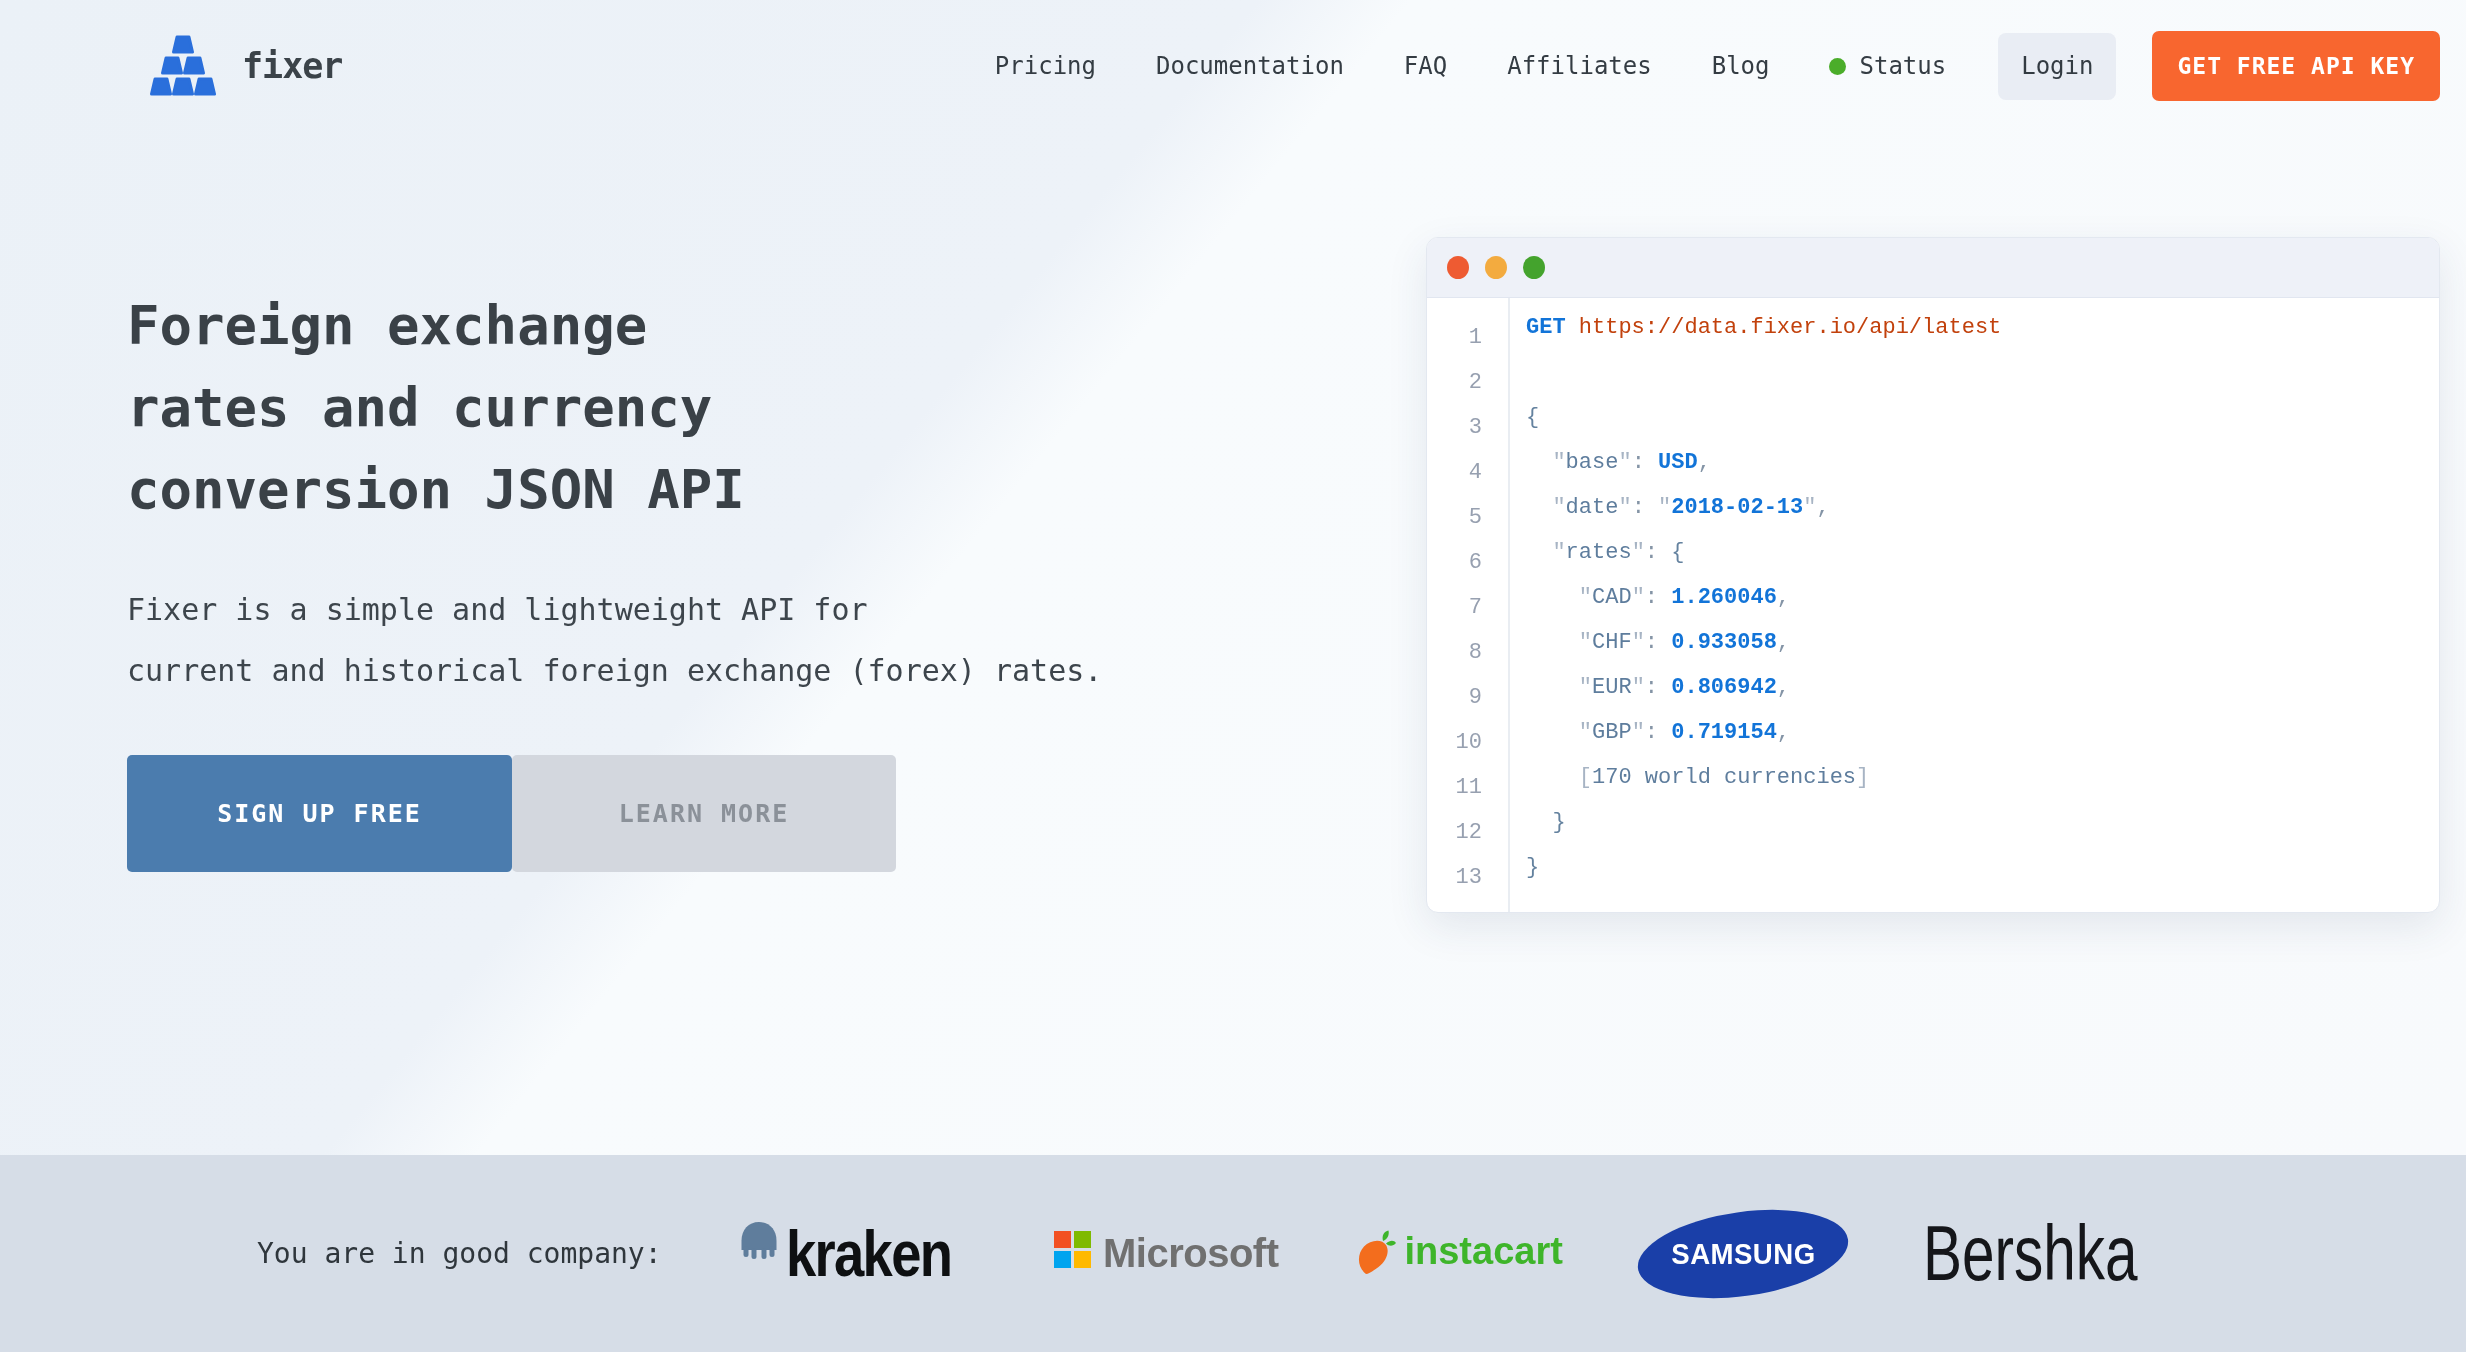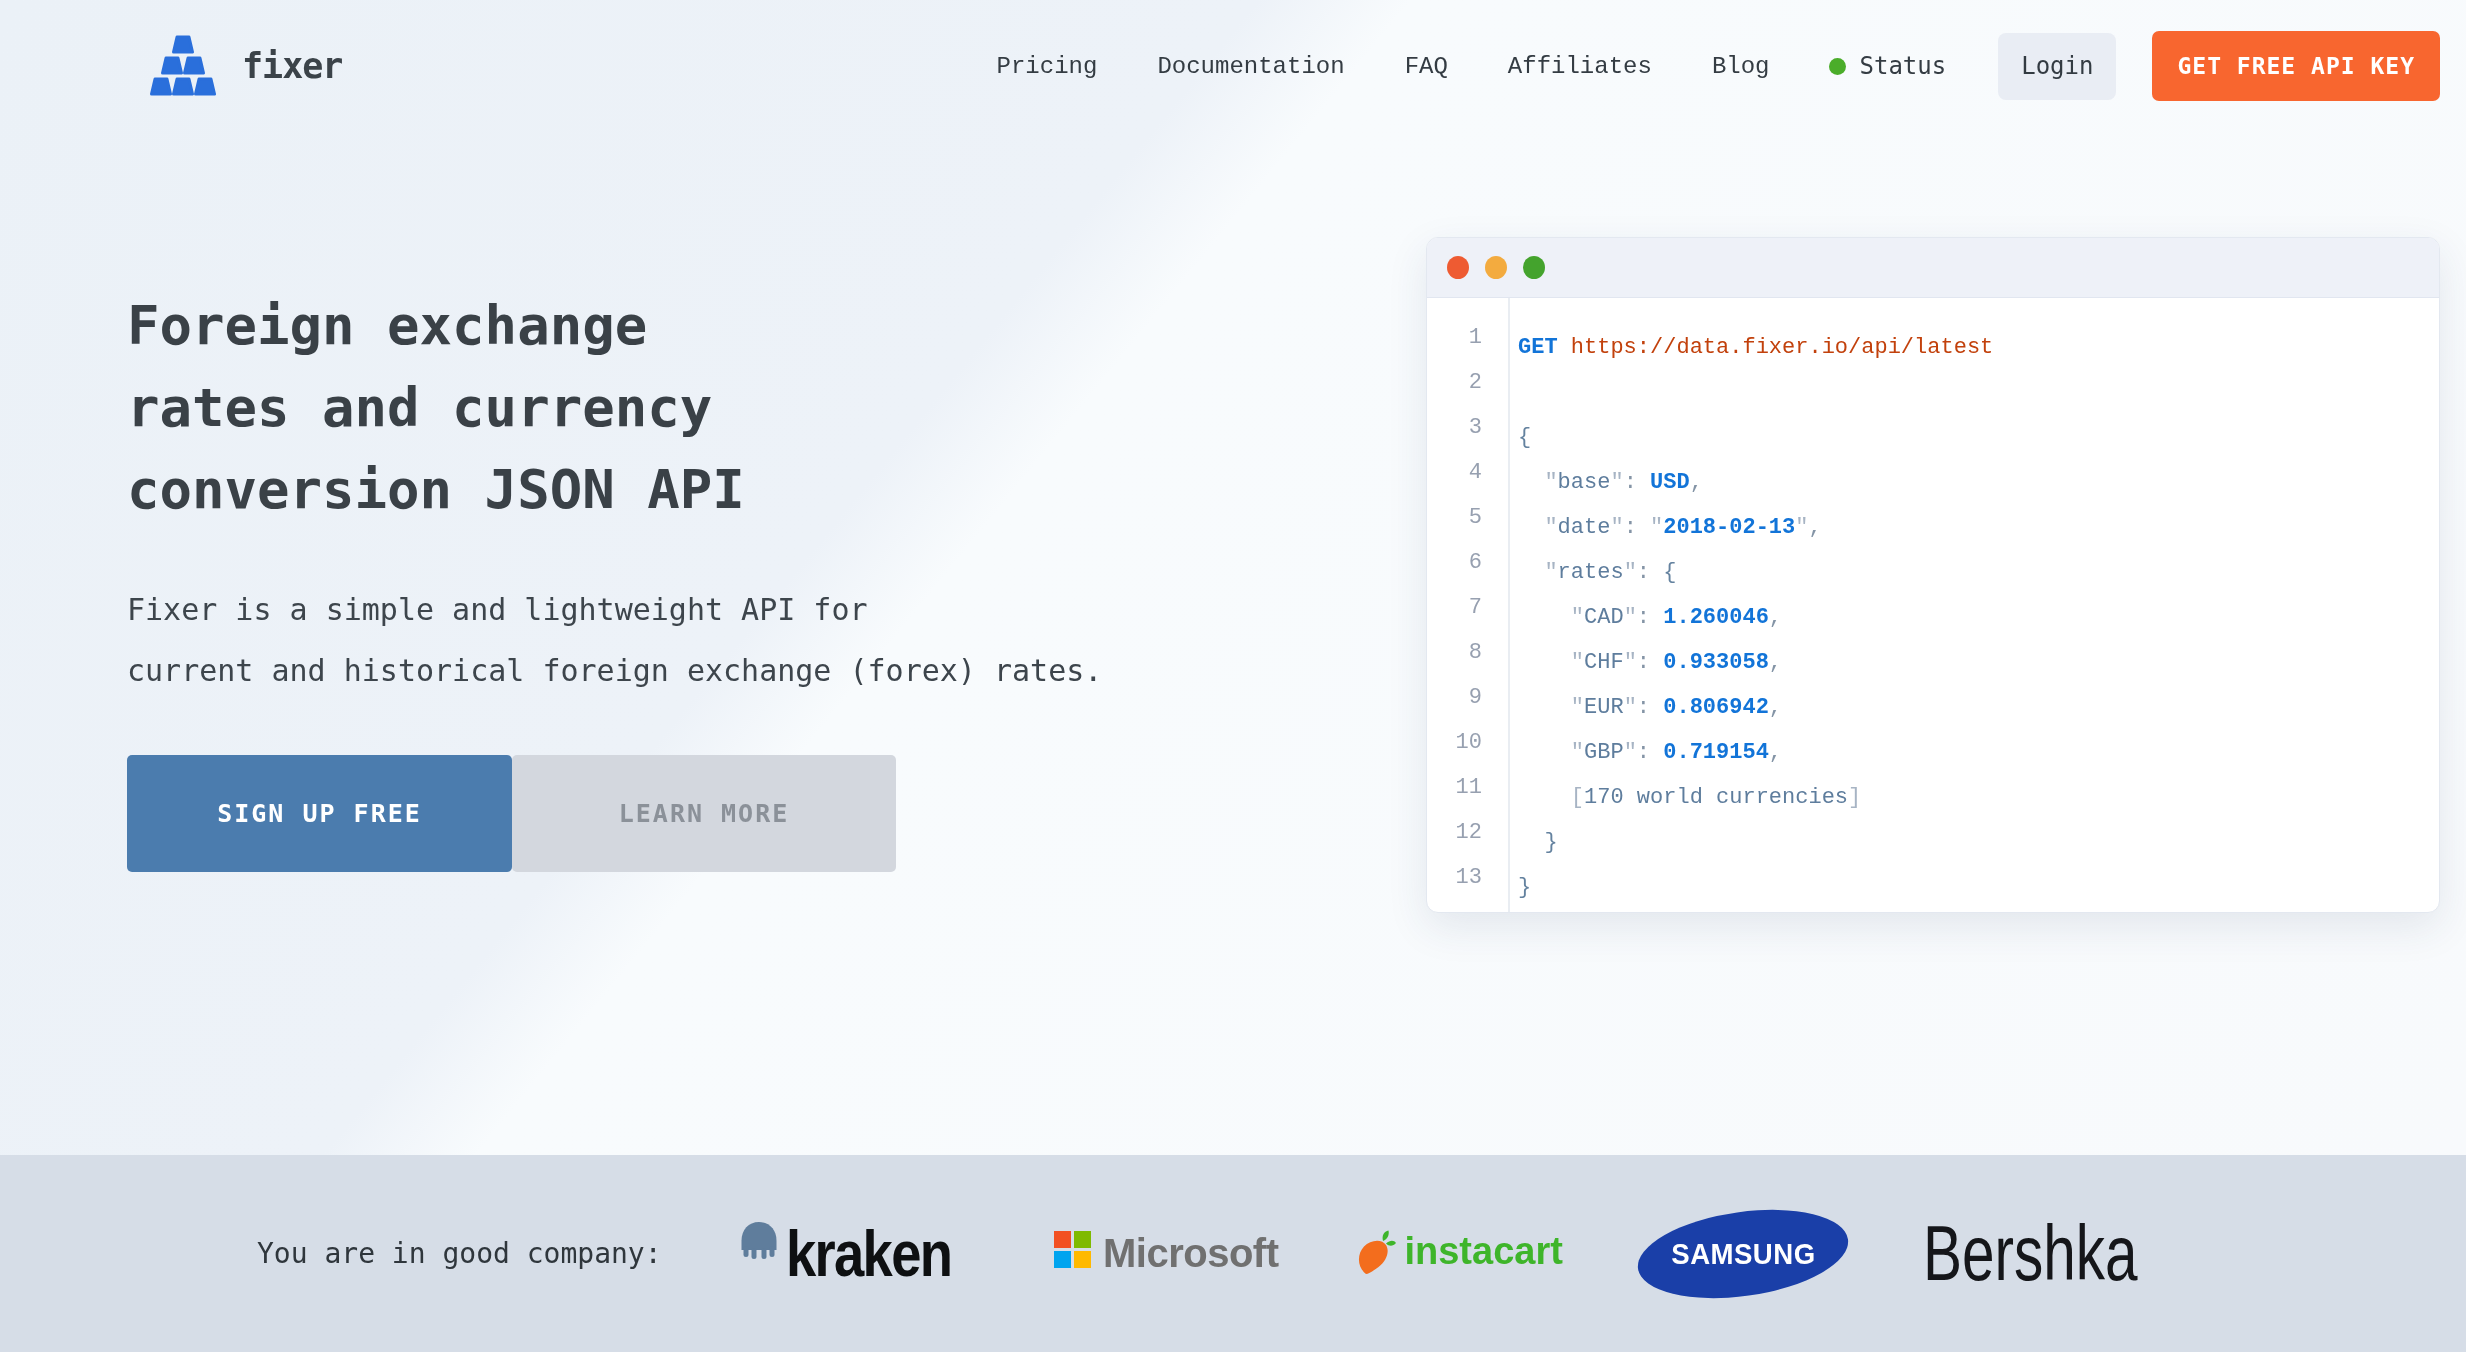--- a/index.html
+++ b/index.html
@@ -14,21 +14,21 @@
   }
 
   
   .nav {
     height:132px; display:flex; align-items:center;
     padding:0 26px 0 150px;
   }
   .brand { display:flex; align-items:center; gap:26px; cursor:pointer; }
   .brand-name { font-size:35px; font-weight:bold; color:#3b4349; letter-spacing:-1px; }
   .nav-right { margin-left:auto; display:flex; align-items:center; }
-  .nav-links { display:flex; list-style:none; gap:60px;font-family:Liberation Mono, monospace; }
+  .nav-links { display:flex; list-style:none; gap:60px; }
   .nav-links li { font-size:24px; color:#343c43; cursor:pointer; }
   .status { display:flex; align-items:center; gap:13px; margin-left:60px; font-size:24px; color:#343c43; cursor:pointer; }
   .status-dot { width:17px; height:17px; border-radius:50%; background:#4bad2a; }
   .login-btn {
     margin-left:52px; height:67px; padding:0 23px; border:none; border-radius:8px;
     background:#e9edf4; color:#333b42; font-size:24px; font-family:inherit; cursor:pointer;
   }
   .cta-btn {
     margin-left:36px; height:70px; padding:12px 25px; border:none; border-radius:7px;
     background:#f8662f; color:#ffffff; font-size:23px; font-weight:bold; letter-spacing:1px;
@@ -59,21 +59,21 @@
   }
   .tl-dot { width:22px; height:23px; border-radius:50%; }
   .tl-red { background:#ee5b32; }
   .tl-yellow { background:#f3ab3f; }
   .tl-green { background:#44a32d; }
   .code-body { position:relative; height:616px; padding-top:17px; font-family:"Liberation Mono", monospace; }
   .gutter-line { position:absolute; left:81px; top:0; bottom:0; width:2px; background:#e9edf2; }
   .code-grid { display:grid; grid-template-columns:81px 1fr; grid-auto-rows:45px; }
   .line-num { font-size:22px; color:#97a0b0; text-align:right; padding-right:26px;
               display:flex; align-items:center; justify-content:flex-end; }
-  .line-code { font-size:22px; white-space:pre; padding-left:10px; display:flex; align-items:flex-end; }
+  .line-code { font-size:22px; white-space:pre; padding-left:18px; display:flex; align-items:flex-start; }
   .tk-g { color:#1274d8; font-weight:bold; }
   .tk-u { color:#c2410c; }
   .tk-k { color:#5e7d9d; }
   .tk-q { color:#a7b4c4; }
   .tk-p { color:#8494a6; }
   .tk-v { color:#1274d8; font-weight:bold; }
   .tk-b { color:#64829f; }
 
   
   .band {

